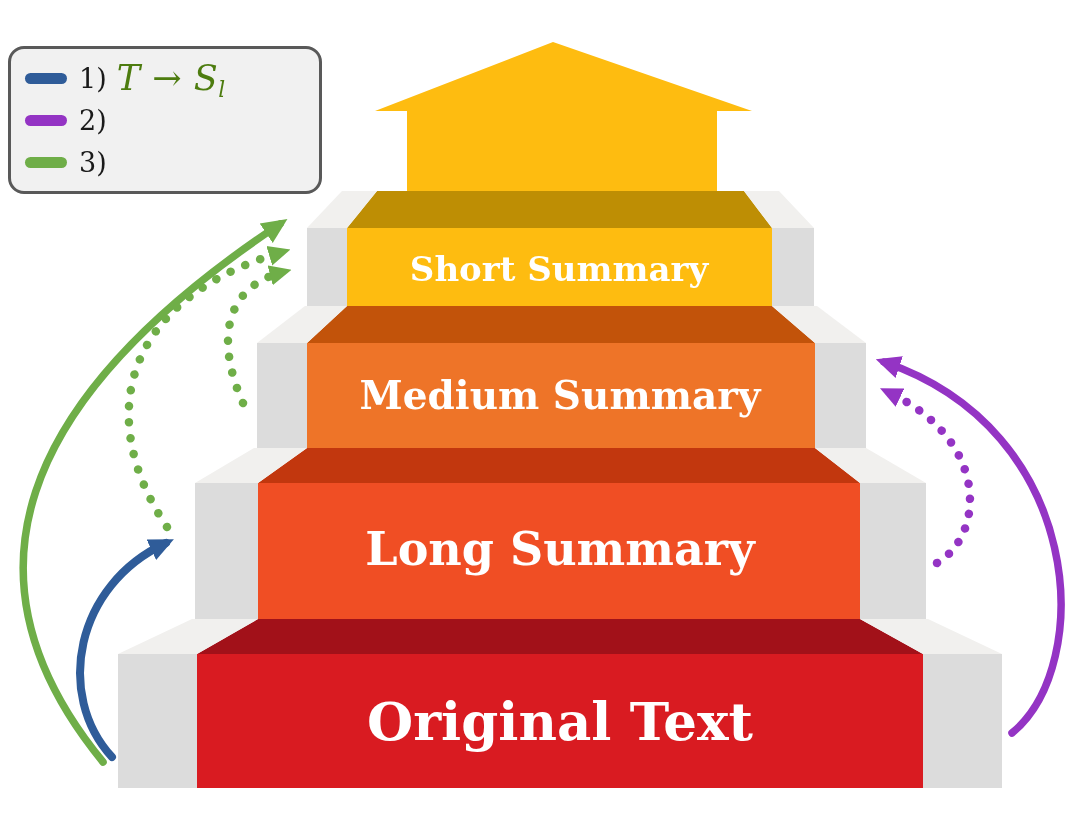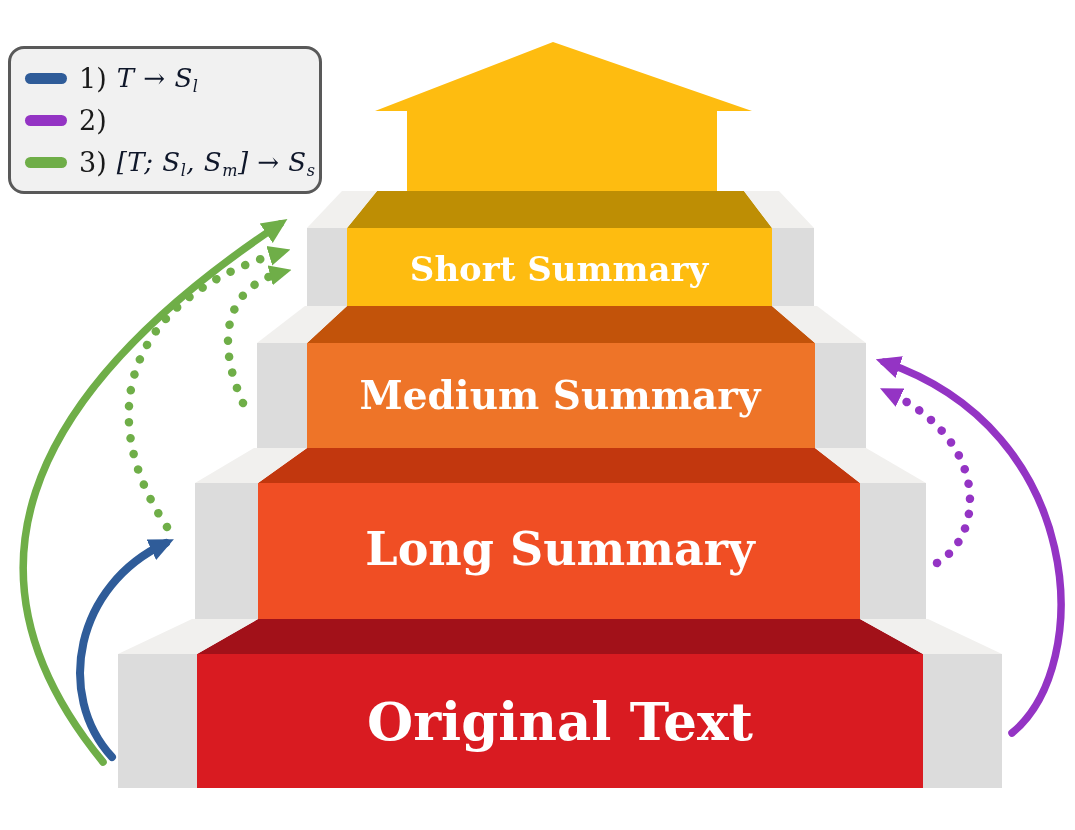--- a/index.html
+++ b/index.html
@@ -54,22 +54,22 @@
   .chip-0{background:#2F5C99;}
   .chip-1{background:#9434C4;}
   .chip-2{background:#6FAE48;}
   .lnum{
     font-size:27px;
     color:#1a1a1a;
     margin-right:10px;
     font-style:normal;
   }
   .formula{
-    font-size:26px;
-    color:#0f172a;
+    font-size:35px;
+    color:#4d7c0f;
     font-style:italic;
     letter-spacing:0.5px;
   }
   .formula sub{
     font-size:0.62em;
     font-style:italic;
     vertical-align:-0.3em;
     line-height:0;
   }
 </style>
@@ -158,17 +158,16 @@
       <span class="lnum">1)</span>
       <span class="formula">T → S<sub>l</sub></span>
     </div>
     <div class="legend-row">
       <span class="chip chip-1"></span>
       <span class="lnum">2)</span>
     </div>
     <div class="legend-row">
       <span class="chip chip-2"></span>
       <span class="lnum">3)</span>
-      <span class="formula">[T; S<sub>l</sub>, S<sub>m</sub>] → S<sub>s</sub></span>
     </div>
   </div>
 
 </div>
 
 </body></html>

